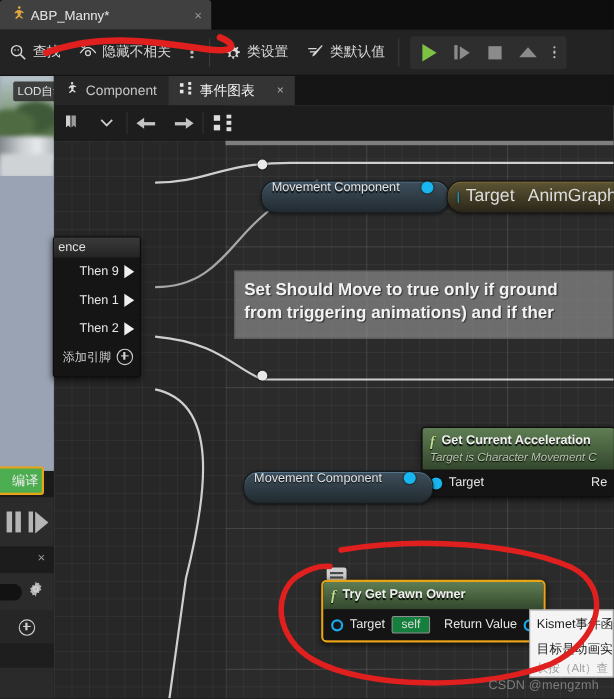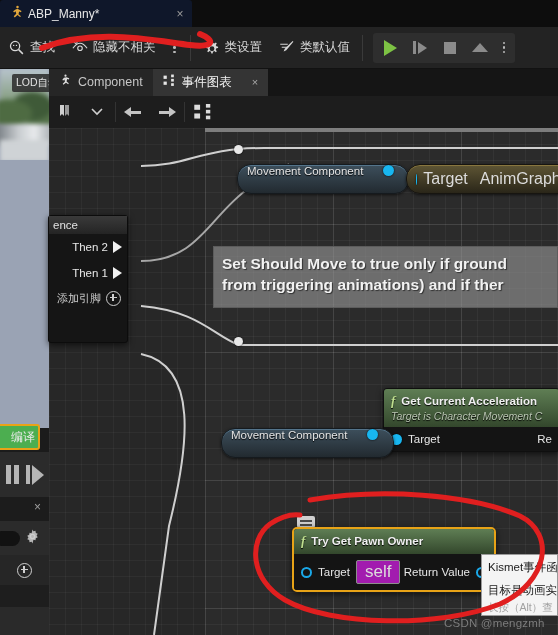--- a/index.html
+++ b/index.html
@@ -5,21 +5,21 @@
   html,body{margin:0;padding:0;background:#1b1b1b;}
   body{
     width:558px;height:635px;overflow:hidden;position:relative;
     font-family:"Liberation Sans","DejaVu Sans",sans-serif;
     color:#dcdcdc;-webkit-font-smoothing:antialiased;
   }
   .abs{position:absolute;}
 
   
   #asset-tabstrip{left:0;top:0;width:558px;height:27px;background:#0d0d0d;}
-  #asset-tab{left:0;top:0;width:192px;height:27px;background:#0f172a;
+  #asset-tab{left:0;top:0;width:192px;height:27px;background:#404040;
       border-top-left-radius:3px;border-top-right-radius:3px;
       display:flex;align-items:center;}
   #asset-tab .ico{width:22px;margin-left:6px;font-size:12px;color:#e0a63c;text-align:center;}
   #asset-tab .ttl{font-size:12px;color:#e8e8e8;flex:1;}
   #asset-tab .cls{width:24px;text-align:center;font-size:12px;color:#9a9a9a;}
 
   
   #main-toolbar{left:0;top:27px;width:558px;height:41px;background:#232323;
      border-bottom:1px solid #121212;display:flex;align-items:center;}
   .tb-grp{display:flex;align-items:center;height:41px;}
@@ -136,22 +136,22 @@
   
   .fn-node{position:absolute;border:1px solid #0f0f0f;border-radius:4px;
      background:#141414;box-shadow:0 2px 6px rgba(0,0,0,.65);overflow:hidden;}
   .fn-head{background:linear-gradient(#5f7e54,#33472c);padding:4px 7px 5px 7px;}
   .fn-title{font-size:11.5px;font-weight:bold;color:#f0f0f0;text-shadow:0 1px 1px #000;display:flex;gap:6px;align-items:center;}
   .fn-sub{font-size:10.5px;font-style:italic;color:#b9c6b2;margin-top:1px;text-shadow:0 1px 1px #000;}
   .fn-body{padding:6px 7px;display:flex;align-items:center;justify-content:space-between;background:#141414;}
   .fn-row-l{display:flex;align-items:center;gap:6px;}
   .fn-row-r{display:flex;align-items:center;gap:6px;}
   .fn-pin-lbl{font-size:11.5px;color:#e6e6e6;}
-  .self-box{border:1px solid #8e8e8e;background:#a21caf;border-radius:2px;
-     font-size:17px;color:#dcdcdc;padding:1px 8px;}
+  .self-box{border:1px solid #8e8e8e;background:#15803d;border-radius:2px;
+     font-size:11px;color:#dcdcdc;padding:1px 8px;}
   .f-glyph{font-style:italic;font-family:"Liberation Serif",serif;color:#bfe08f;font-size:13px;font-weight:bold;}
 
   #node-trygetpawn{left:292px;top:527px;width:200px;}
   #node-trygetpawn{border:2px solid #e8a317;border-radius:5px;}
   #tgp-handle{position:absolute;left:297px;top:516px;width:18px;height:12px;
      background:#cfcfcf;border-radius:2px;}
   #tgp-handle:after{content:"";position:absolute;left:3px;top:4px;width:12px;height:2px;
      background:#4a4a4a;box-shadow:0 4px 0 #4a4a4a;}
 
   #node-getaccel{left:383px;top:388px;width:175px;}
@@ -266,25 +266,29 @@
 </div>
 
 <div class="abs" id="comment-box">
   <div>Set Should Move to true only if ground</div>
   <div>from triggering animations) and if ther</div>
 </div>
 
 <div id="node-sequence">
   <div id="seq-head">ence</div>
   <div class="seq-row">
-    <span class="t">Then 2</span>
+    <span class="t">Then 9</span>
     <span class="exec-pin"></span>
   </div>
   <div class="seq-row">
     <span class="t">Then 1</span>
+    <span class="exec-pin"></span>
+  </div>
+  <div class="seq-row">
+    <span class="t">Then 2</span>
     <span class="exec-pin"></span>
   </div>
   <div id="seq-add">
     <span>添加引脚</span>
     <span class="circ-plus"></span>
   </div>
 </div>
 
 <div class="fn-node" id="node-getaccel">
   <div class="fn-head">

